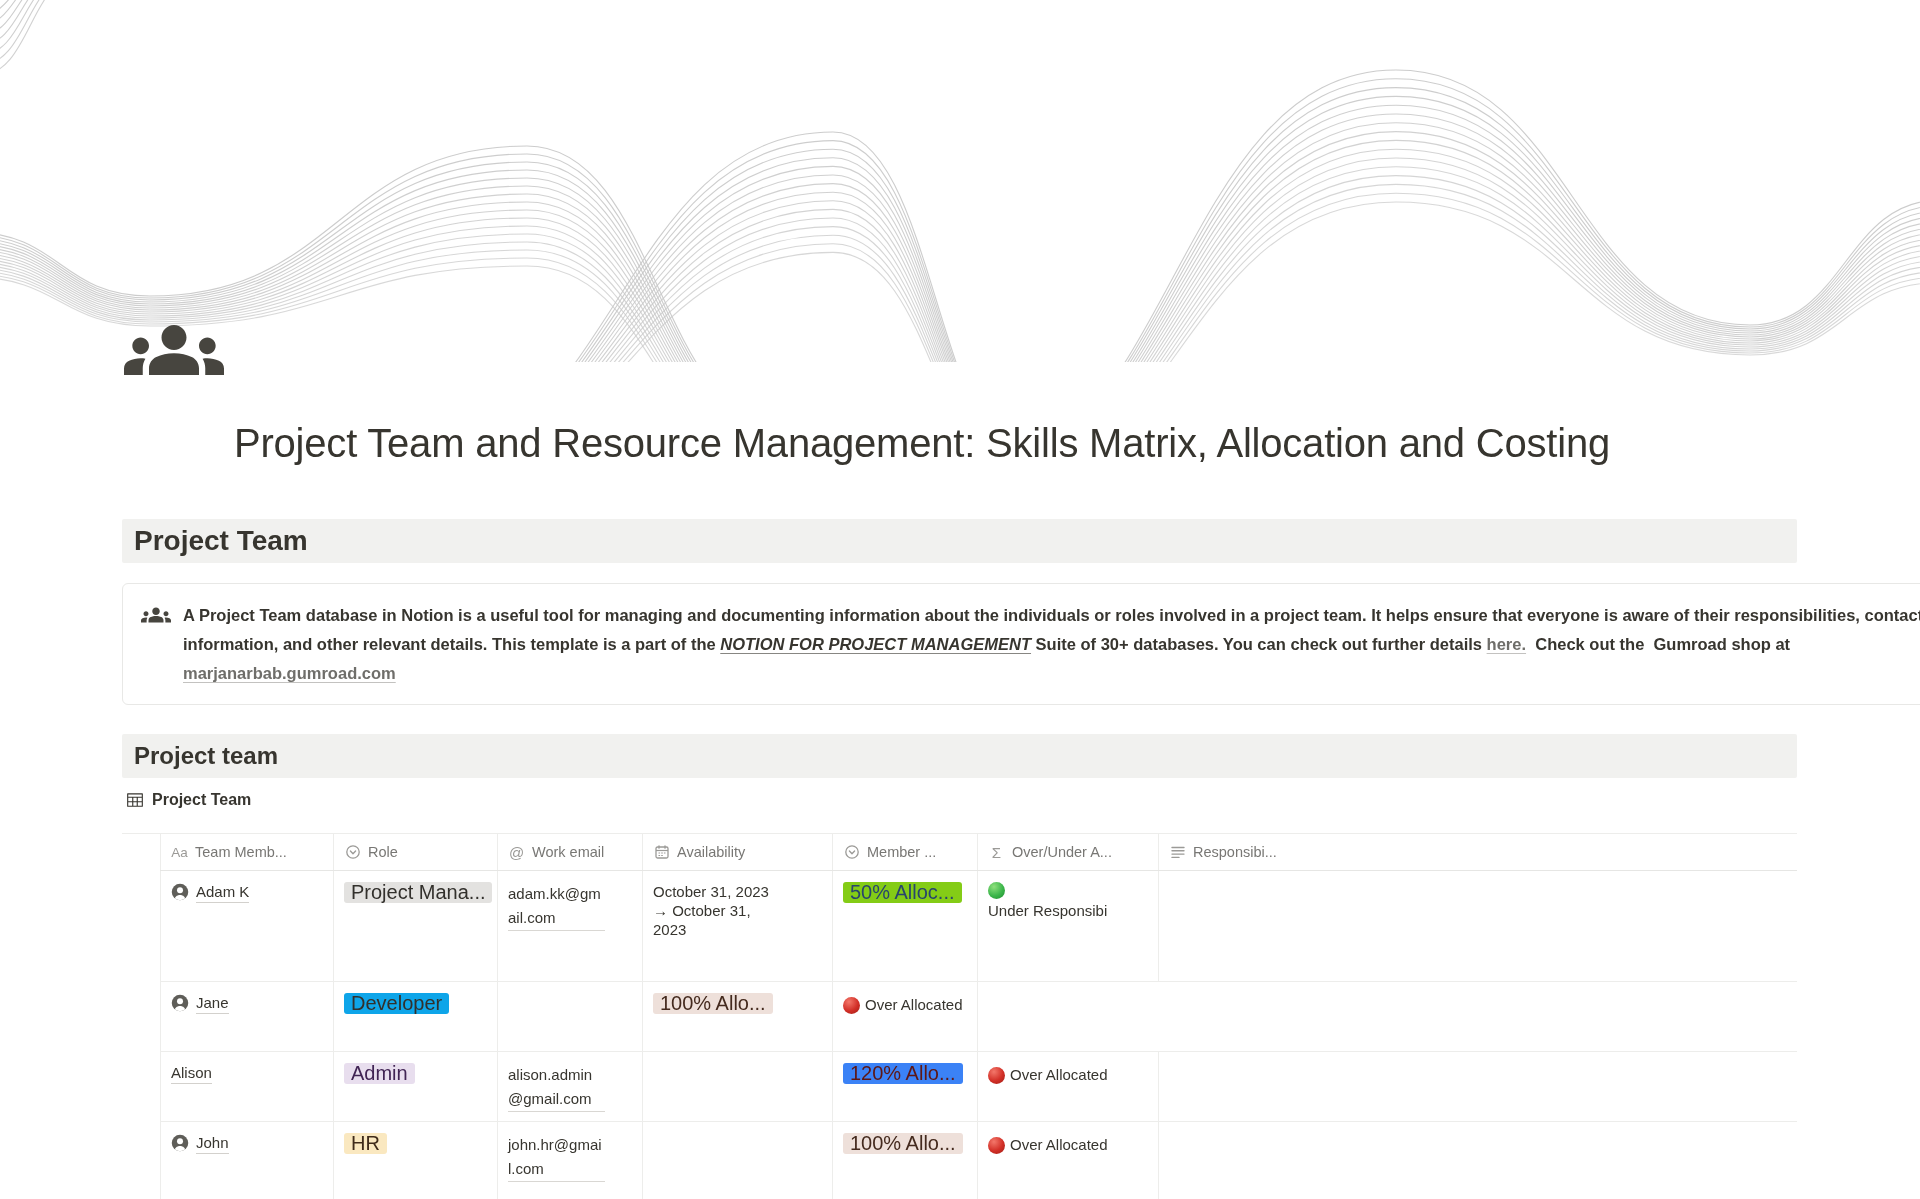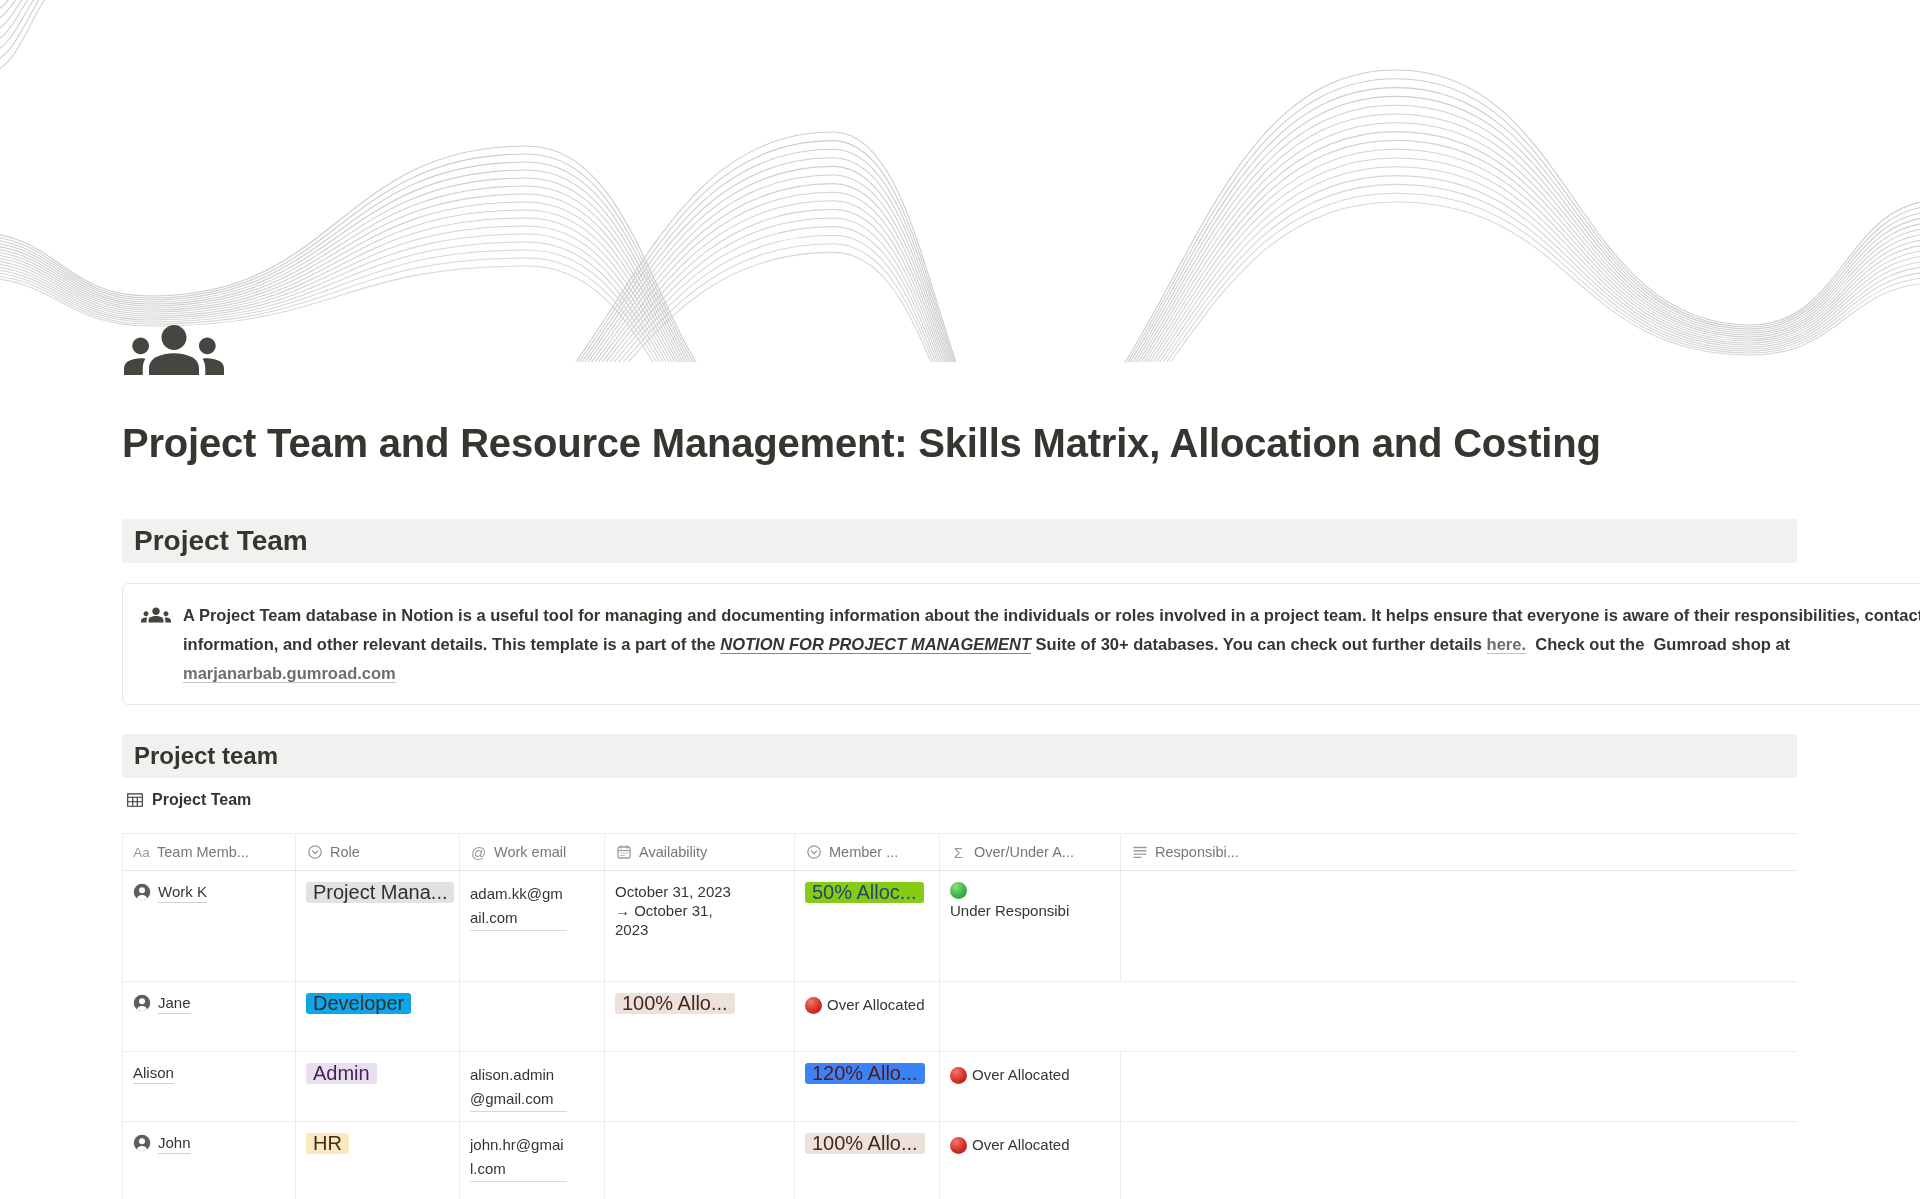--- a/index.html
+++ b/index.html
@@ -9,21 +9,21 @@
 
   
   #cover { position:absolute; top:0; left:0; width:1920px; height:362px; overflow:hidden; }
   #cover svg { display:block; }
 
   
   #page-icon { position:absolute; left:124px; top:300px; width:100px; height:100px; color:#47453f; }
 
   
   #page-title { position:absolute; left:122px; top:421px; width:1600px;
-    font-size:40px; font-weight:700; letter-spacing:-0.2px; color:#37352F; }
+    font-size:40px; font-weight:400; letter-spacing:-0.2px; color:#37352F;text-align:center; }
 
   .heading-block { position:absolute; left:122px; width:1675px; height:44px;
     background:#F1F1EF; display:flex; align-items:center; padding:0 12px; border-radius:2px; }
   #h2-block { top:519px; }
   #h2-block .htext { font-size:28px; font-weight:700; }
   #h3-block { top:734px; }
   #h3-block .htext { font-size:24px; font-weight:700; }
 
   
   #callout { position:absolute; left:122px; top:583px; width:1859px; min-height:119px;
@@ -37,21 +37,21 @@
   .lnk-gray { color:#6f6e6a; text-decoration:underline; text-decoration-color:rgba(55,53,47,0.3); text-underline-offset:3px; }
 
   
   #table-title { position:absolute; left:126px; top:791px; display:flex; align-items:center; gap:8px; cursor:pointer; }
   #table-title .t-icon { width:18px; height:18px; color:#37352F; }
   #table-title .t-label { font-size:16px; font-weight:600; }
 
   
   #db-table { position:absolute; left:122px; top:833px; width:1675px; border-top:1px solid #EDEDEB; }
   .t-row { display:grid; grid-template-columns:173px 164px 145px 190px 145px 181px 677px;
-    border-bottom:1px solid #EDEDEB; }
+    border-bottom:1px solid #EDEDEB;margin-left:38px; }
   .t-row > div { border-left:1px solid #EDEDEB; padding:8px 10px; overflow:hidden; }
   .t-row > div:last-child { border-right:none; }
   #thead.t-row { border-bottom:1px solid #E6E6E4; }
   #thead > div { display:flex; align-items:center; gap:7px; height:36px; padding:0 10px;
     color:#787774; font-size:14.5px; white-space:nowrap; cursor:pointer; }
   .h-icon { width:17px; height:17px; flex:0 0 auto; color:#9B9A97; display:inline-flex; align-items:center; justify-content:center; }
   .h-icon svg { width:16px; height:16px; }
   .h-icon.txticon { font-size:13.5px; color:#9B9A97; font-weight:400; }
   .h-icon.sigma { font-size:15px; }
 
@@ -224,21 +224,21 @@
                 <clipPath id="avclip">
                   <circle cx="12" cy="12" r="11"></circle>
                 </clipPath>
               </defs>
               <circle cx="12" cy="12" r="11" fill="#5f5e59"></circle>
               <g clip-path="url(#avclip)">
                 <circle cx="12" cy="9.5" r="4" fill="#fff"></circle>
                 <path d="M4.5 23c0-4.1 3.4-7 7.5-7s7.5 2.9 7.5 7v2h-15z" fill="#fff"></path>
               </g>
             </svg>
-            <span class="name-text">Work K</span>
+            <span class="name-text">Adam K</span>
           </div>
           <div class="c-body"><span class="tag" style="background:#E3E2E0;color:#32302C">Project Mana...</span></div>
           <div class="c-body"><span class="email-inner">adam.kk@gmail.com</span></div>
           <div class="c-body"><span class="avail-inner">October 31, 2023 →&nbsp;October 31, 2023</span></div>
           <div class="c-body"><span class="tag" style="background:#84cc16;color:#28456C">50% Alloc...</span></div>
           <div class="c-body">
             <span class="status-inner">
               <span class="status-dot green"></span>
               <span>Under Responsibi</span>
             </span>

